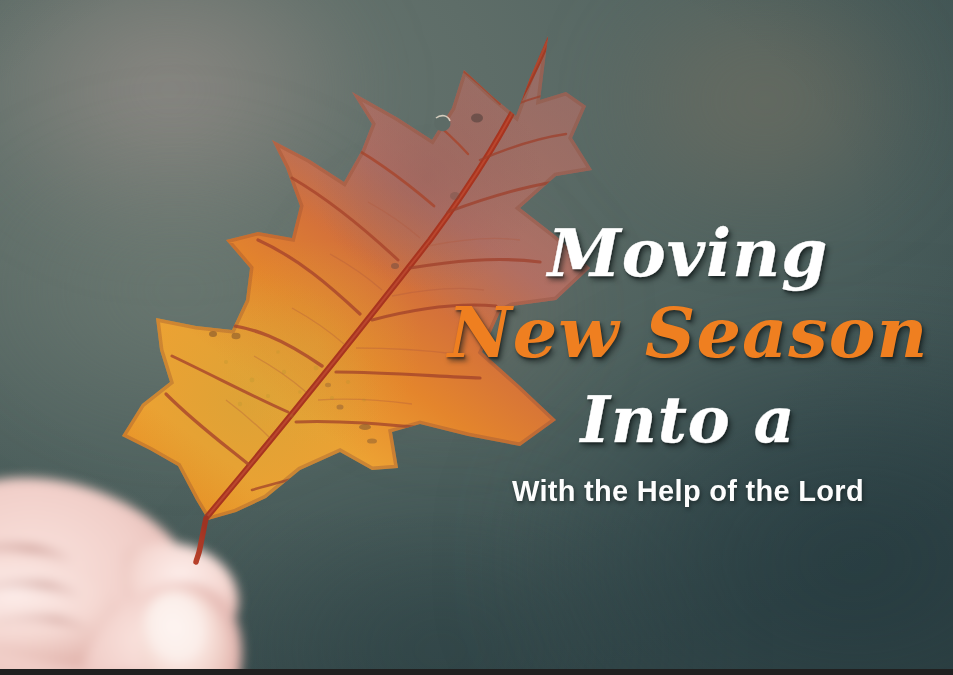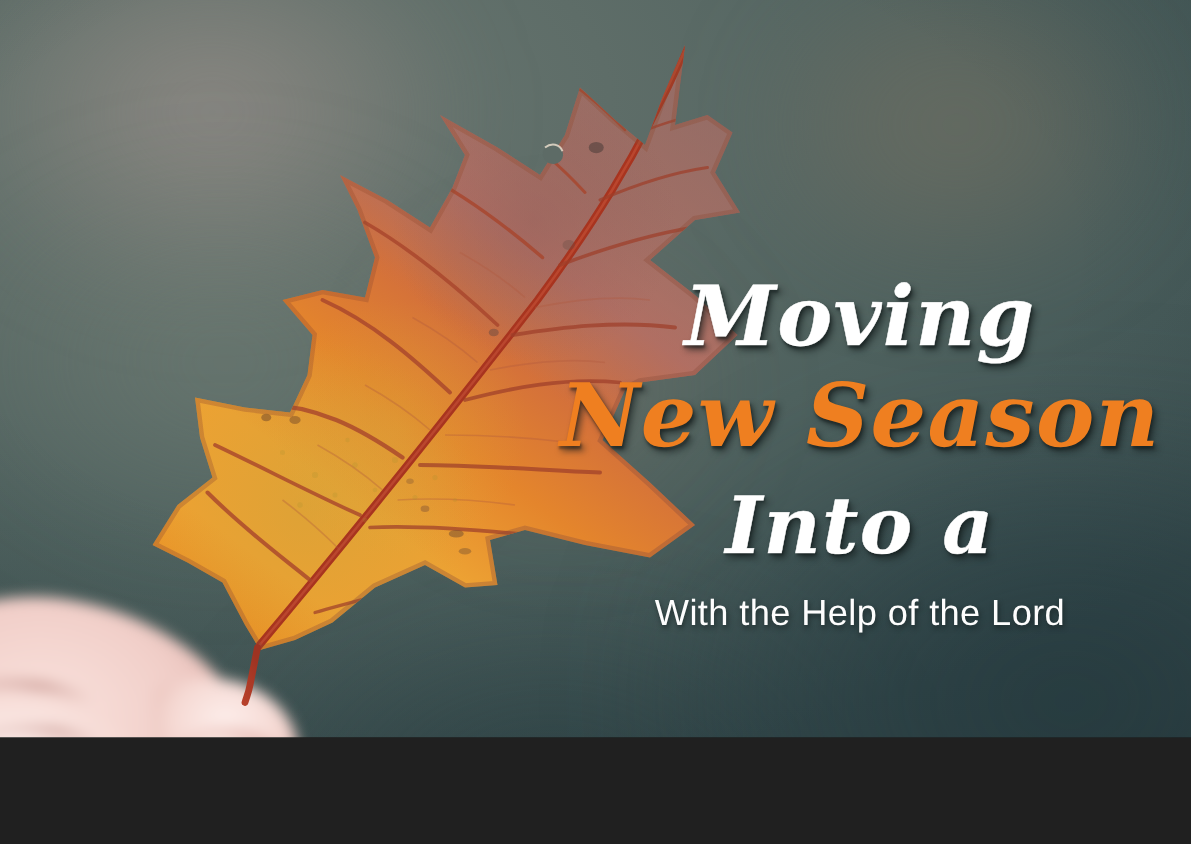--- a/index.html
+++ b/index.html
@@ -1,20 +1,20 @@
 <!DOCTYPE html>
 <html><head>
 <meta charset="utf-8">
 <title>Moving Into a New Season</title>
 <style>
   html,body{margin:0;padding:0;background:#202020;}
   #stage{
-    position:relative;width:953px;height:590px;overflow:hidden;
+    position:relative;width:953px;height:669px;overflow:hidden;
     font-family:"Liberation Sans",sans-serif;
-    background:#000000;
+    background:#0c4a6e;
   }
 
   
   .bg{position:absolute;inset:0;}
   #bg-base{
     background:
       radial-gradient(110% 95% at 16% 14%, #6b7872 0%, #5e6d68 32%, #4f625f 62%, #3e5354 100%),
       linear-gradient(145deg,#6a7771 0%,#54665f 45%,#3c5052 78%,#2d4147 100%);
   }
   #bg-blob-1{ 
@@ -82,21 +82,21 @@
   #accent-line{
     display:block;
     font-size:70px;
     line-height:1.38;
     text-shadow:3px 4px 5px rgba(22,30,30,.6), 1px 2px 2px rgba(10,18,18,.45);
   }
   #subtitle{
     display:block;
     color:#fdfdfd;
     font-size:29px;
-    font-weight:400;
+    font-weight:700;
     letter-spacing:.3px;
     margin-top:16px;
     text-shadow:1px 2px 4px rgba(18,26,26,.62);
   }
 </style>
 </head>
 <body>
 
 <div id="stage">
 

